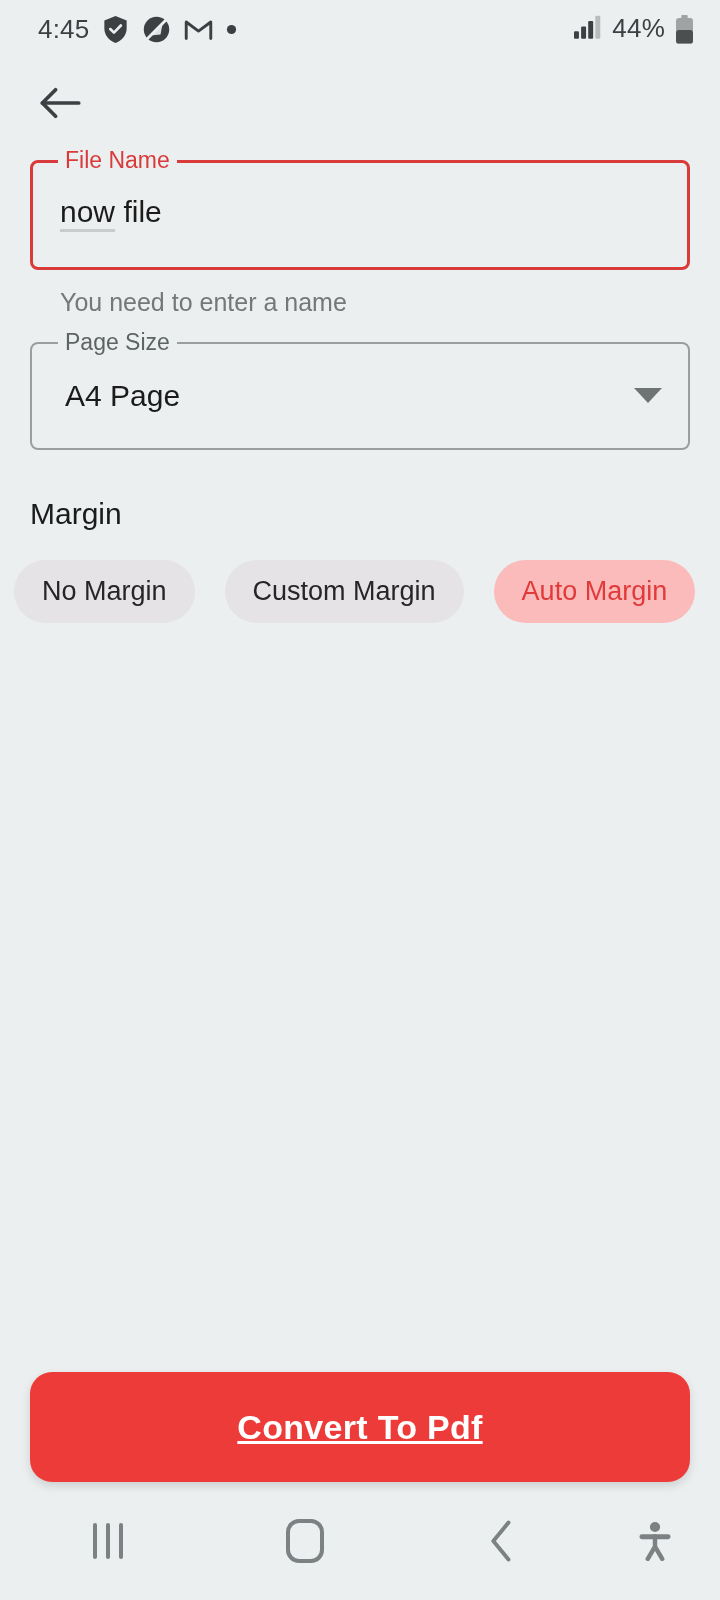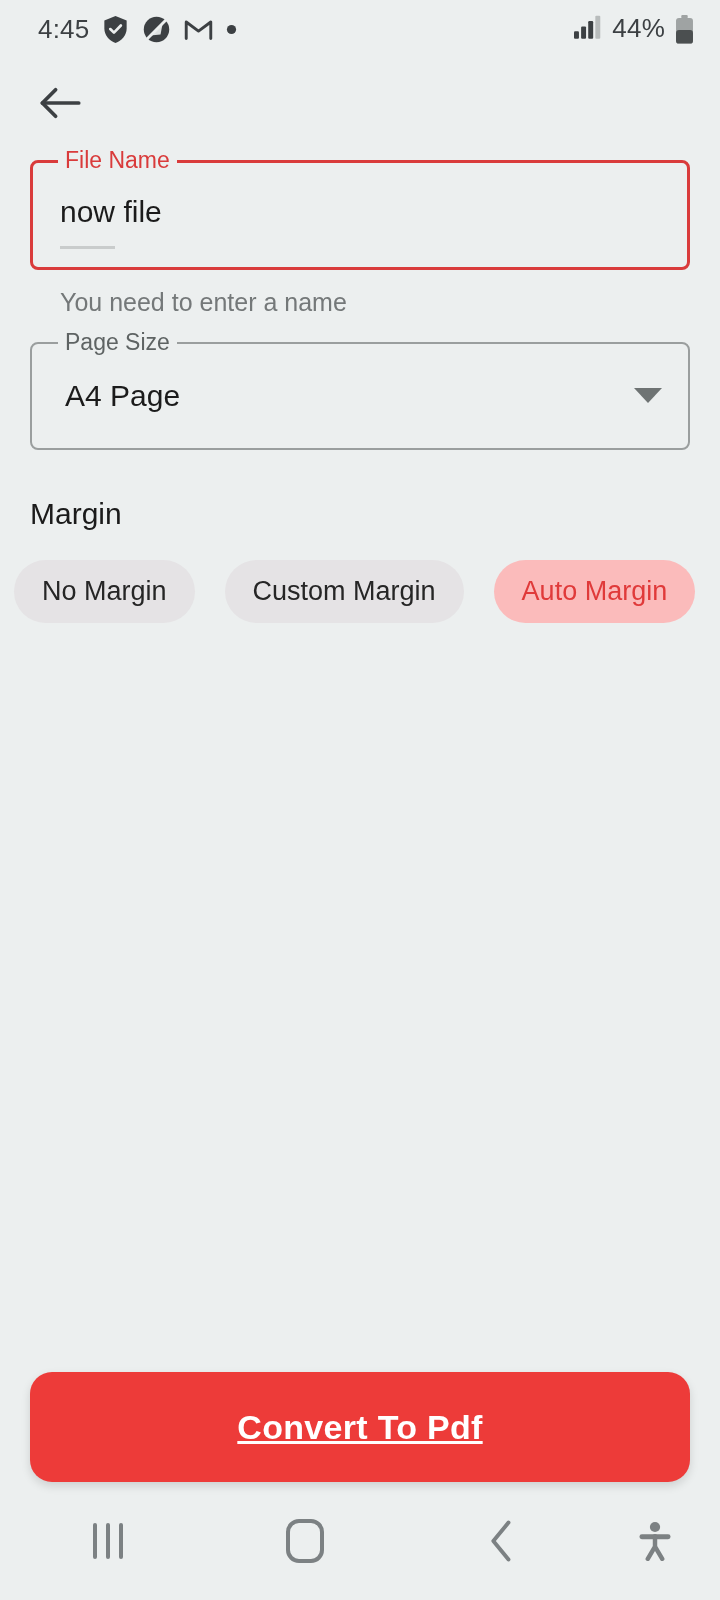--- a/index.html
+++ b/index.html
@@ -102,21 +102,21 @@
     position:absolute;
     left:30px;
     top:32px;
     font-size:30px;
     color:#1B1B1B;
     line-height:40px;
     white-space:nowrap;
   }
   .field-value .misspelled {
     border-bottom:3px solid #C9CCCC;
-    padding-bottom:18px;
+    padding-bottom:1px;
     margin-top:46px;
   }
   .field-helper {
     margin-top:17px;
     margin-left:30px;
     font-size:25px;
     color:#747879;
     line-height:30px;
   }
 

